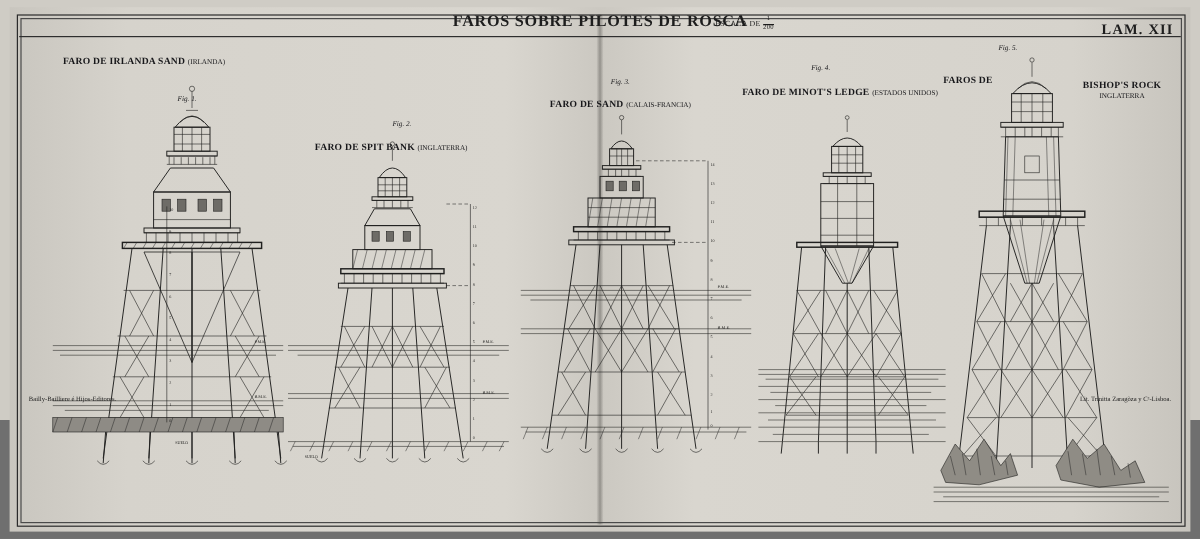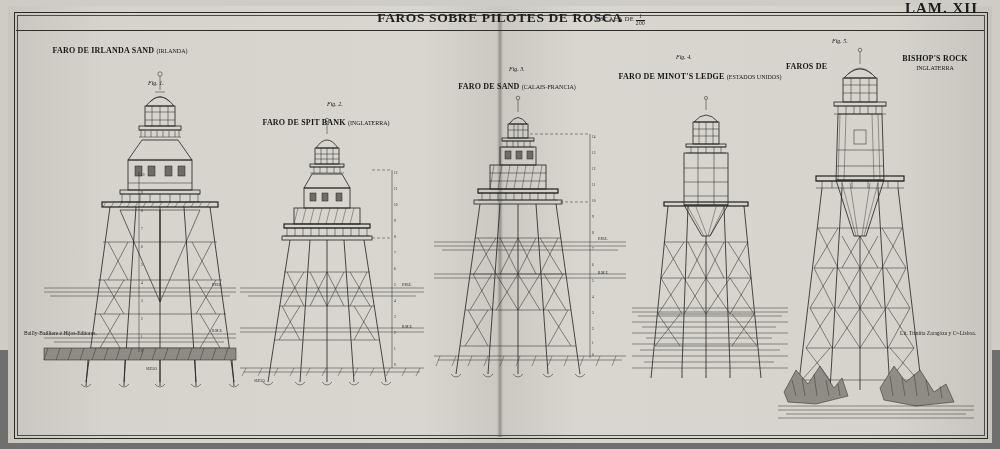--- a/index.html
+++ b/index.html
@@ -20,21 +20,21 @@
   #fold{position:absolute;left:497px;top:12px;width:6px;height:425px;
         background:linear-gradient(90deg,rgba(90,88,84,0.0),rgba(80,78,74,0.45),rgba(90,88,84,0.0));}
   .hdr{position:absolute;color:#1d1d1d;}
   #title{left:0;right:0;top:10px;text-align:center;font-size:13.5px;
          letter-spacing:0.6px;font-weight:bold;font-variant:small-caps;}
   #title .t{display:inline-block;}
   #scale{position:absolute;left:596px;top:14px;font-size:6.5px;letter-spacing:.3px;}
   #scale .frac{display:inline-block;vertical-align:middle;text-align:center;line-height:1;}
   #scale .frac .n{display:block;font-size:5.5px;border-bottom:0.6px solid #1d1d1d;padding:0 1px;}
   #scale .frac .d{display:block;font-size:5.5px;}
-  #lam{position:absolute;right:22px;top:0;font-size:15px;font-weight:bold;letter-spacing:1px;}
+  #lam{position:absolute;right:22px;top:17px;font-size:12px;font-weight:bold;letter-spacing:1px;}
   #rule{position:absolute;left:16px;right:16px;top:30px;height:0;border-top:1px solid #2e2e2e;}
   .fig{position:absolute;}
   .cap{position:absolute;text-align:center;color:#17171a;font-size:8px;
        letter-spacing:.2px;white-space:nowrap;font-variant:small-caps;font-weight:bold;}
   .cap .sm{font-size:6px;font-variant:small-caps;font-weight:normal;letter-spacing:0;}
   .fignum{position:absolute;font-size:6px;font-style:italic;color:#17171a;white-space:nowrap;}
   .credit{position:absolute;bottom:14px;font-size:5.5px;color:#1d1d1d;white-space:nowrap;}
   #credit-l{left:24px;}
   #credit-r{right:24px;}
   svg{display:block;overflow:visible;}
@@ -701,21 +701,21 @@
         <line x1="76" y1="282" x2="76" y2="292"></line>
         <line x1="100" y1="282" x2="100" y2="292"></line>
         <line x1="130" y1="282" x2="131" y2="292"></line>
       </g>
     </svg>
   </div>
 
   <div class="cap" style="left:786px;top:62px;width:90px;text-align:left;">
     <span>FAROS DE</span>
   </div>
-  <div class="cap" style="left:880px;top:54px;width:110px;">
+  <div class="cap" style="left:880px;top:66px;width:110px;">
     <span>BISHOP'S ROCK</span><br>
     <span class="sm">INGLATERRA</span>
   </div>
   <div class="fignum" style="left:832px;top:38px;">Fig. 5.</div>
 
   <div class="fig" style="left:776px;top:40px;">
     <svg width="200" height="390" viewBox="0 0 200 390">
 
       <line class="ln thin" x1="84" y1="12" x2="84" y2="24"></line>
       <circle class="ln thin" cx="84" cy="10" r="1.8"></circle>

